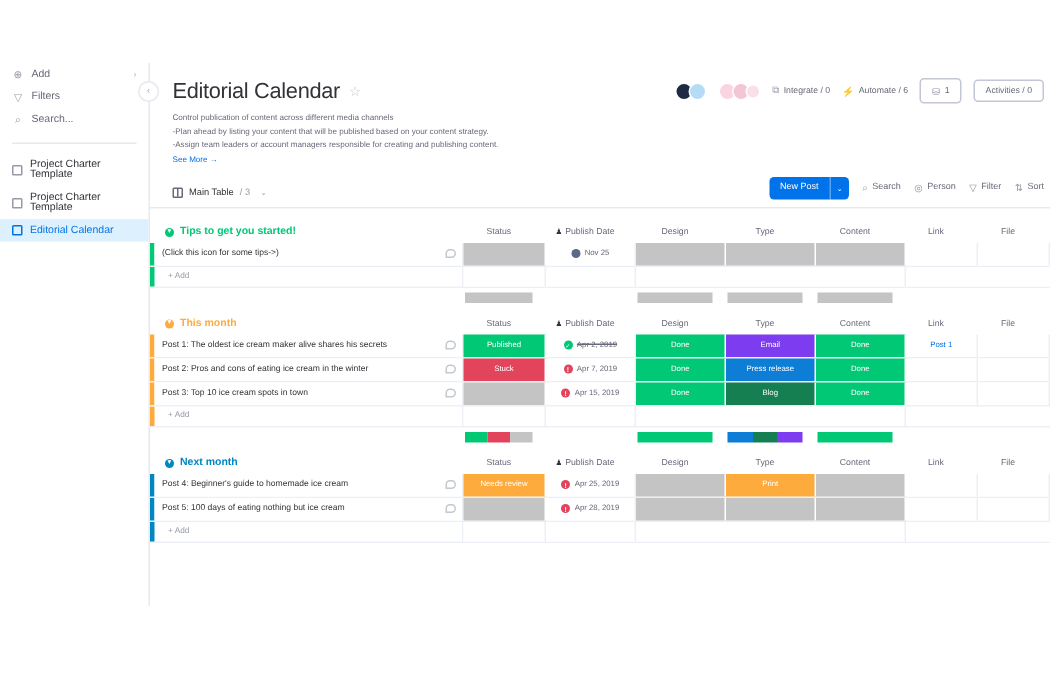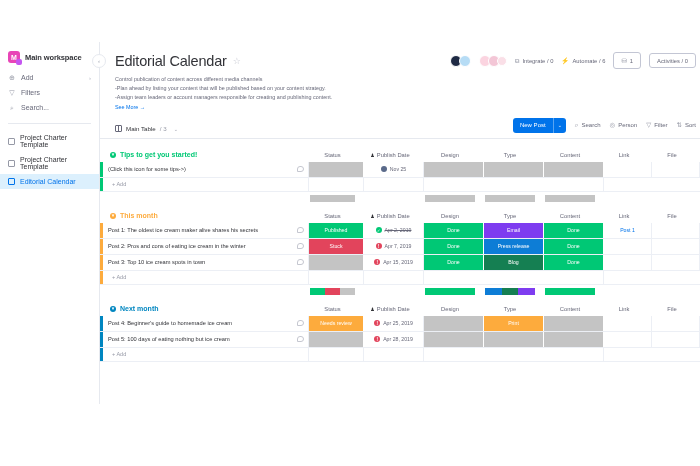--- a/index.html
+++ b/index.html
@@ -142,24 +142,20 @@
   .sumbar{ height:7px; }
 </style>
 </head>
 <body>
 
 <div id="app">
 
   <div class="frame-top"></div>
 
   <div class="sidebar">
-    <div class="ws-row">
-      <div class="ws-avatar">M</div>
-      <div class="ws-name">Main workspace</div>
-    </div>
     <div class="collapse-btn">‹</div>
 
     <div id="nav-list">
         <div class="side-item">
           <span class="ico">⊕</span>
           <span>Add</span>
           <span class="chev">›</span>
         </div>
         <div class="side-item">
           <span class="ico">▽</span>

